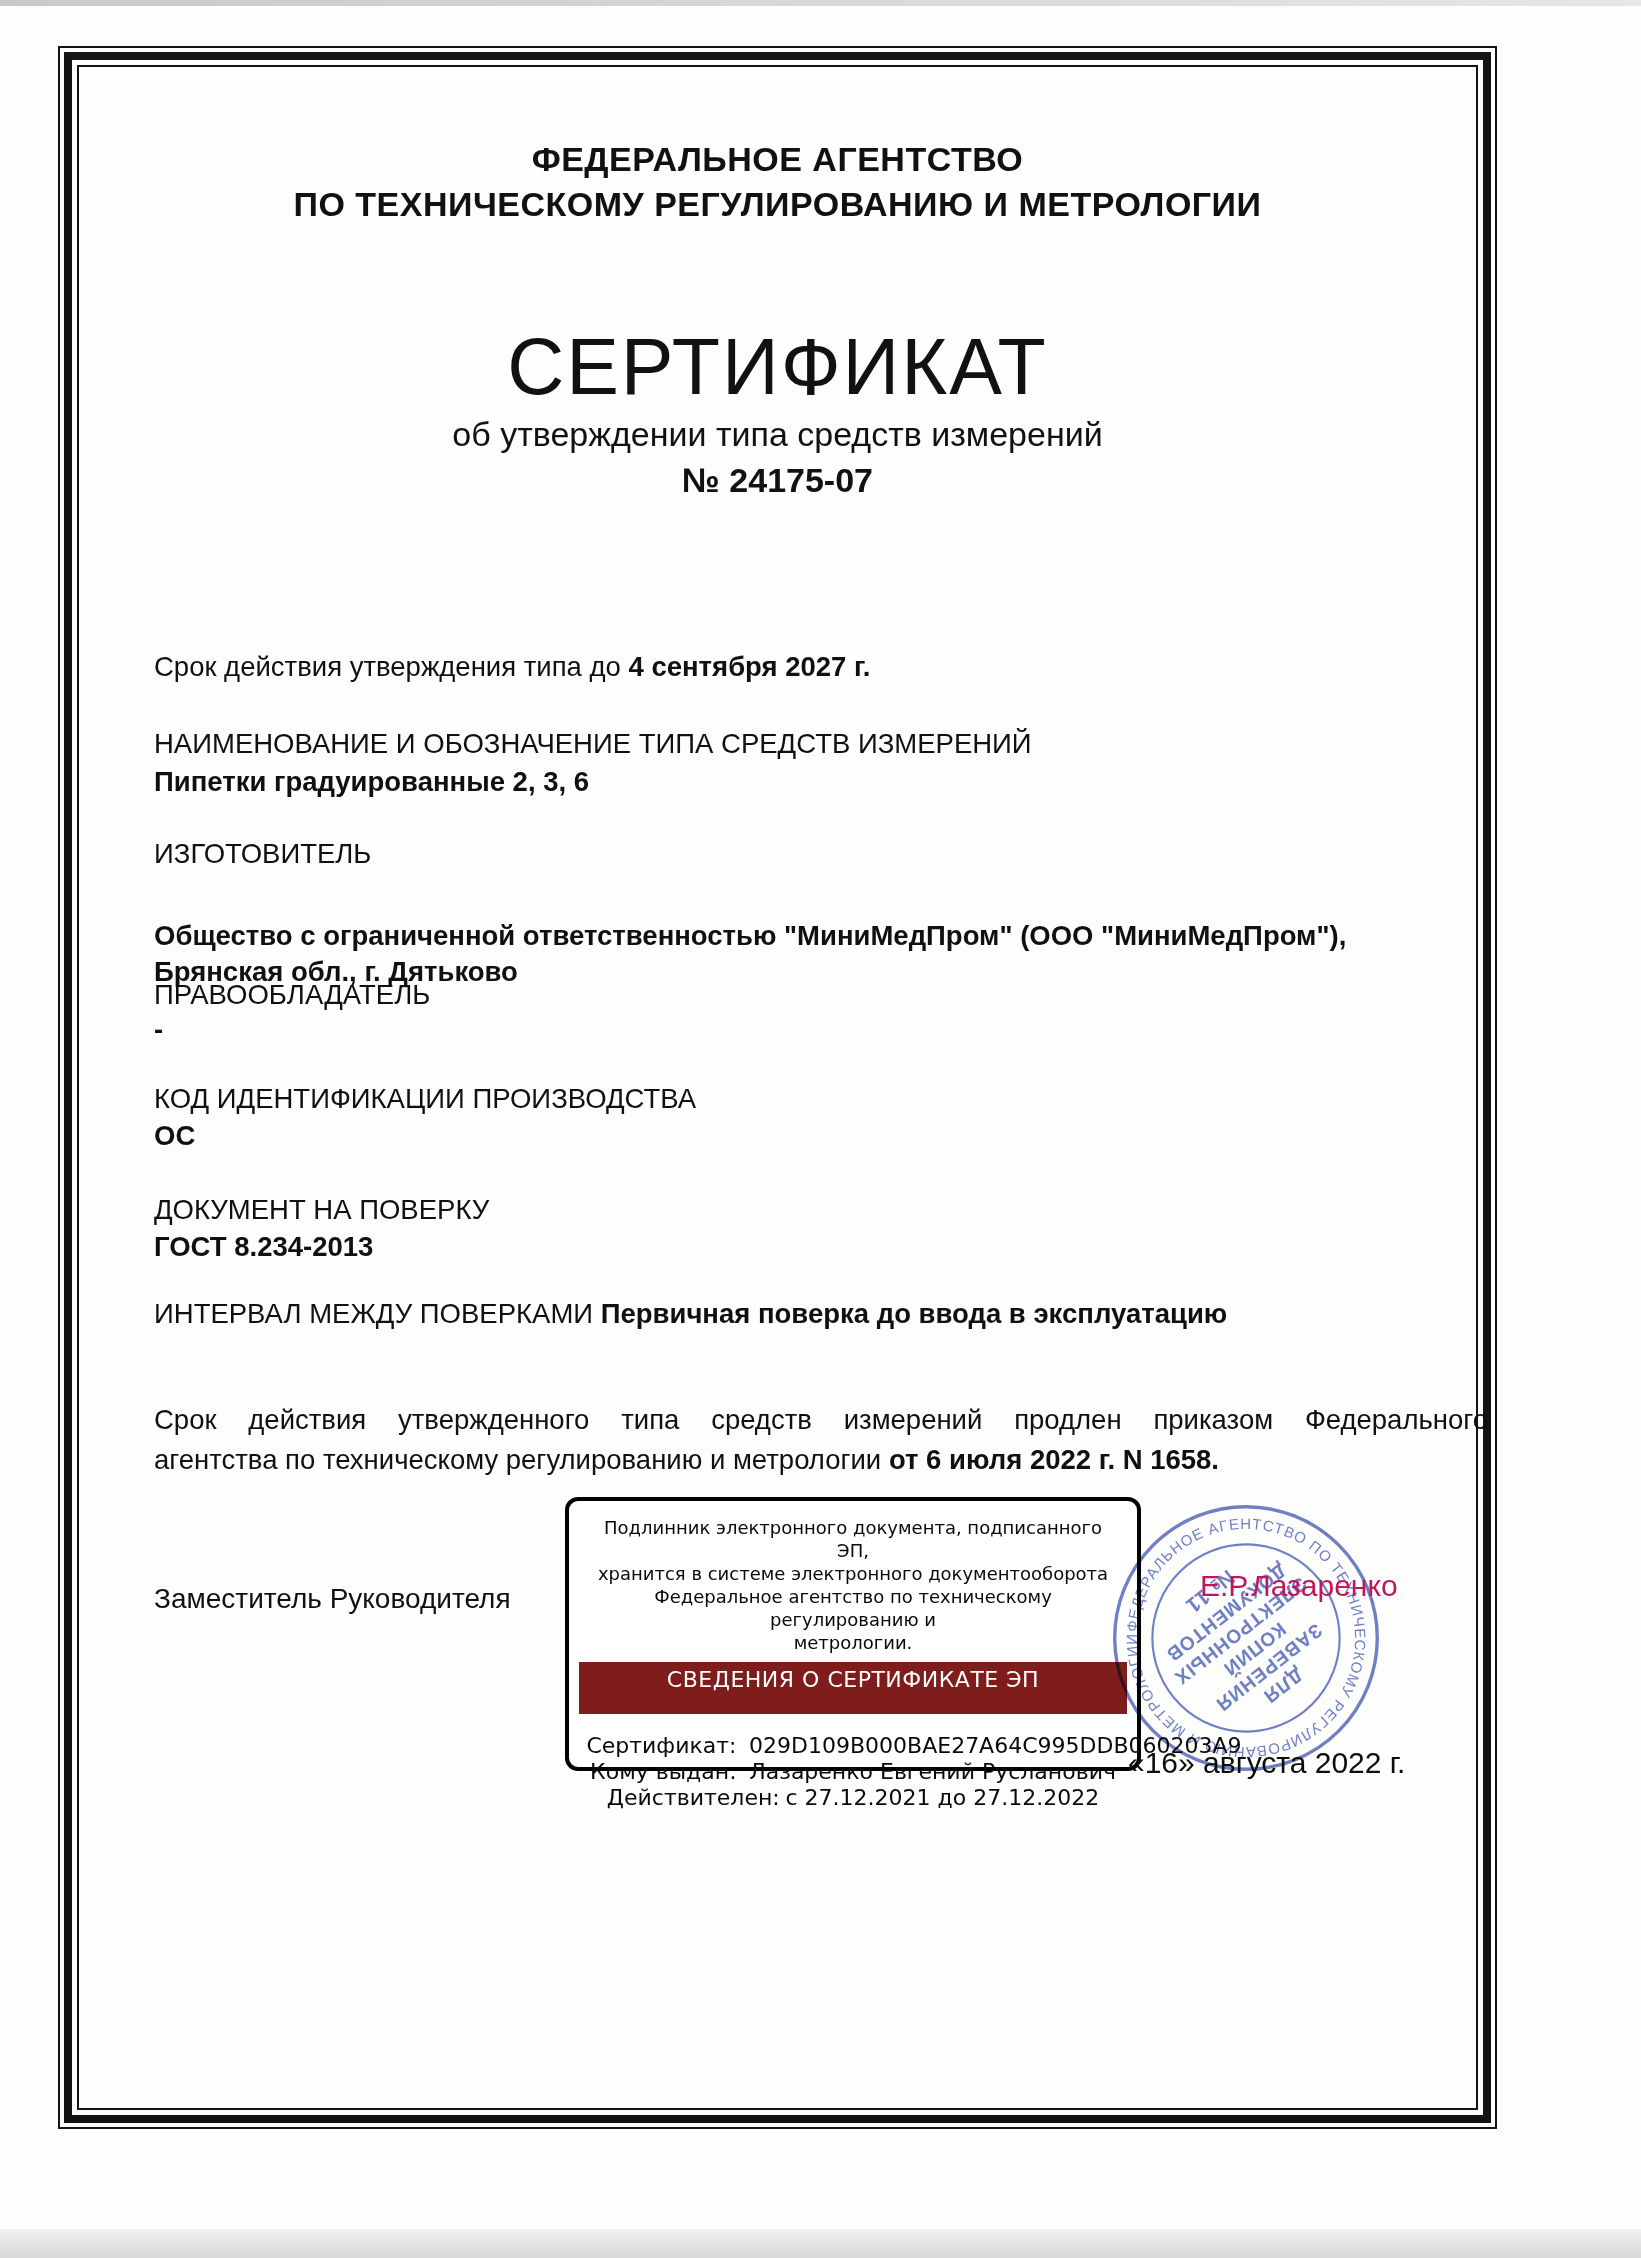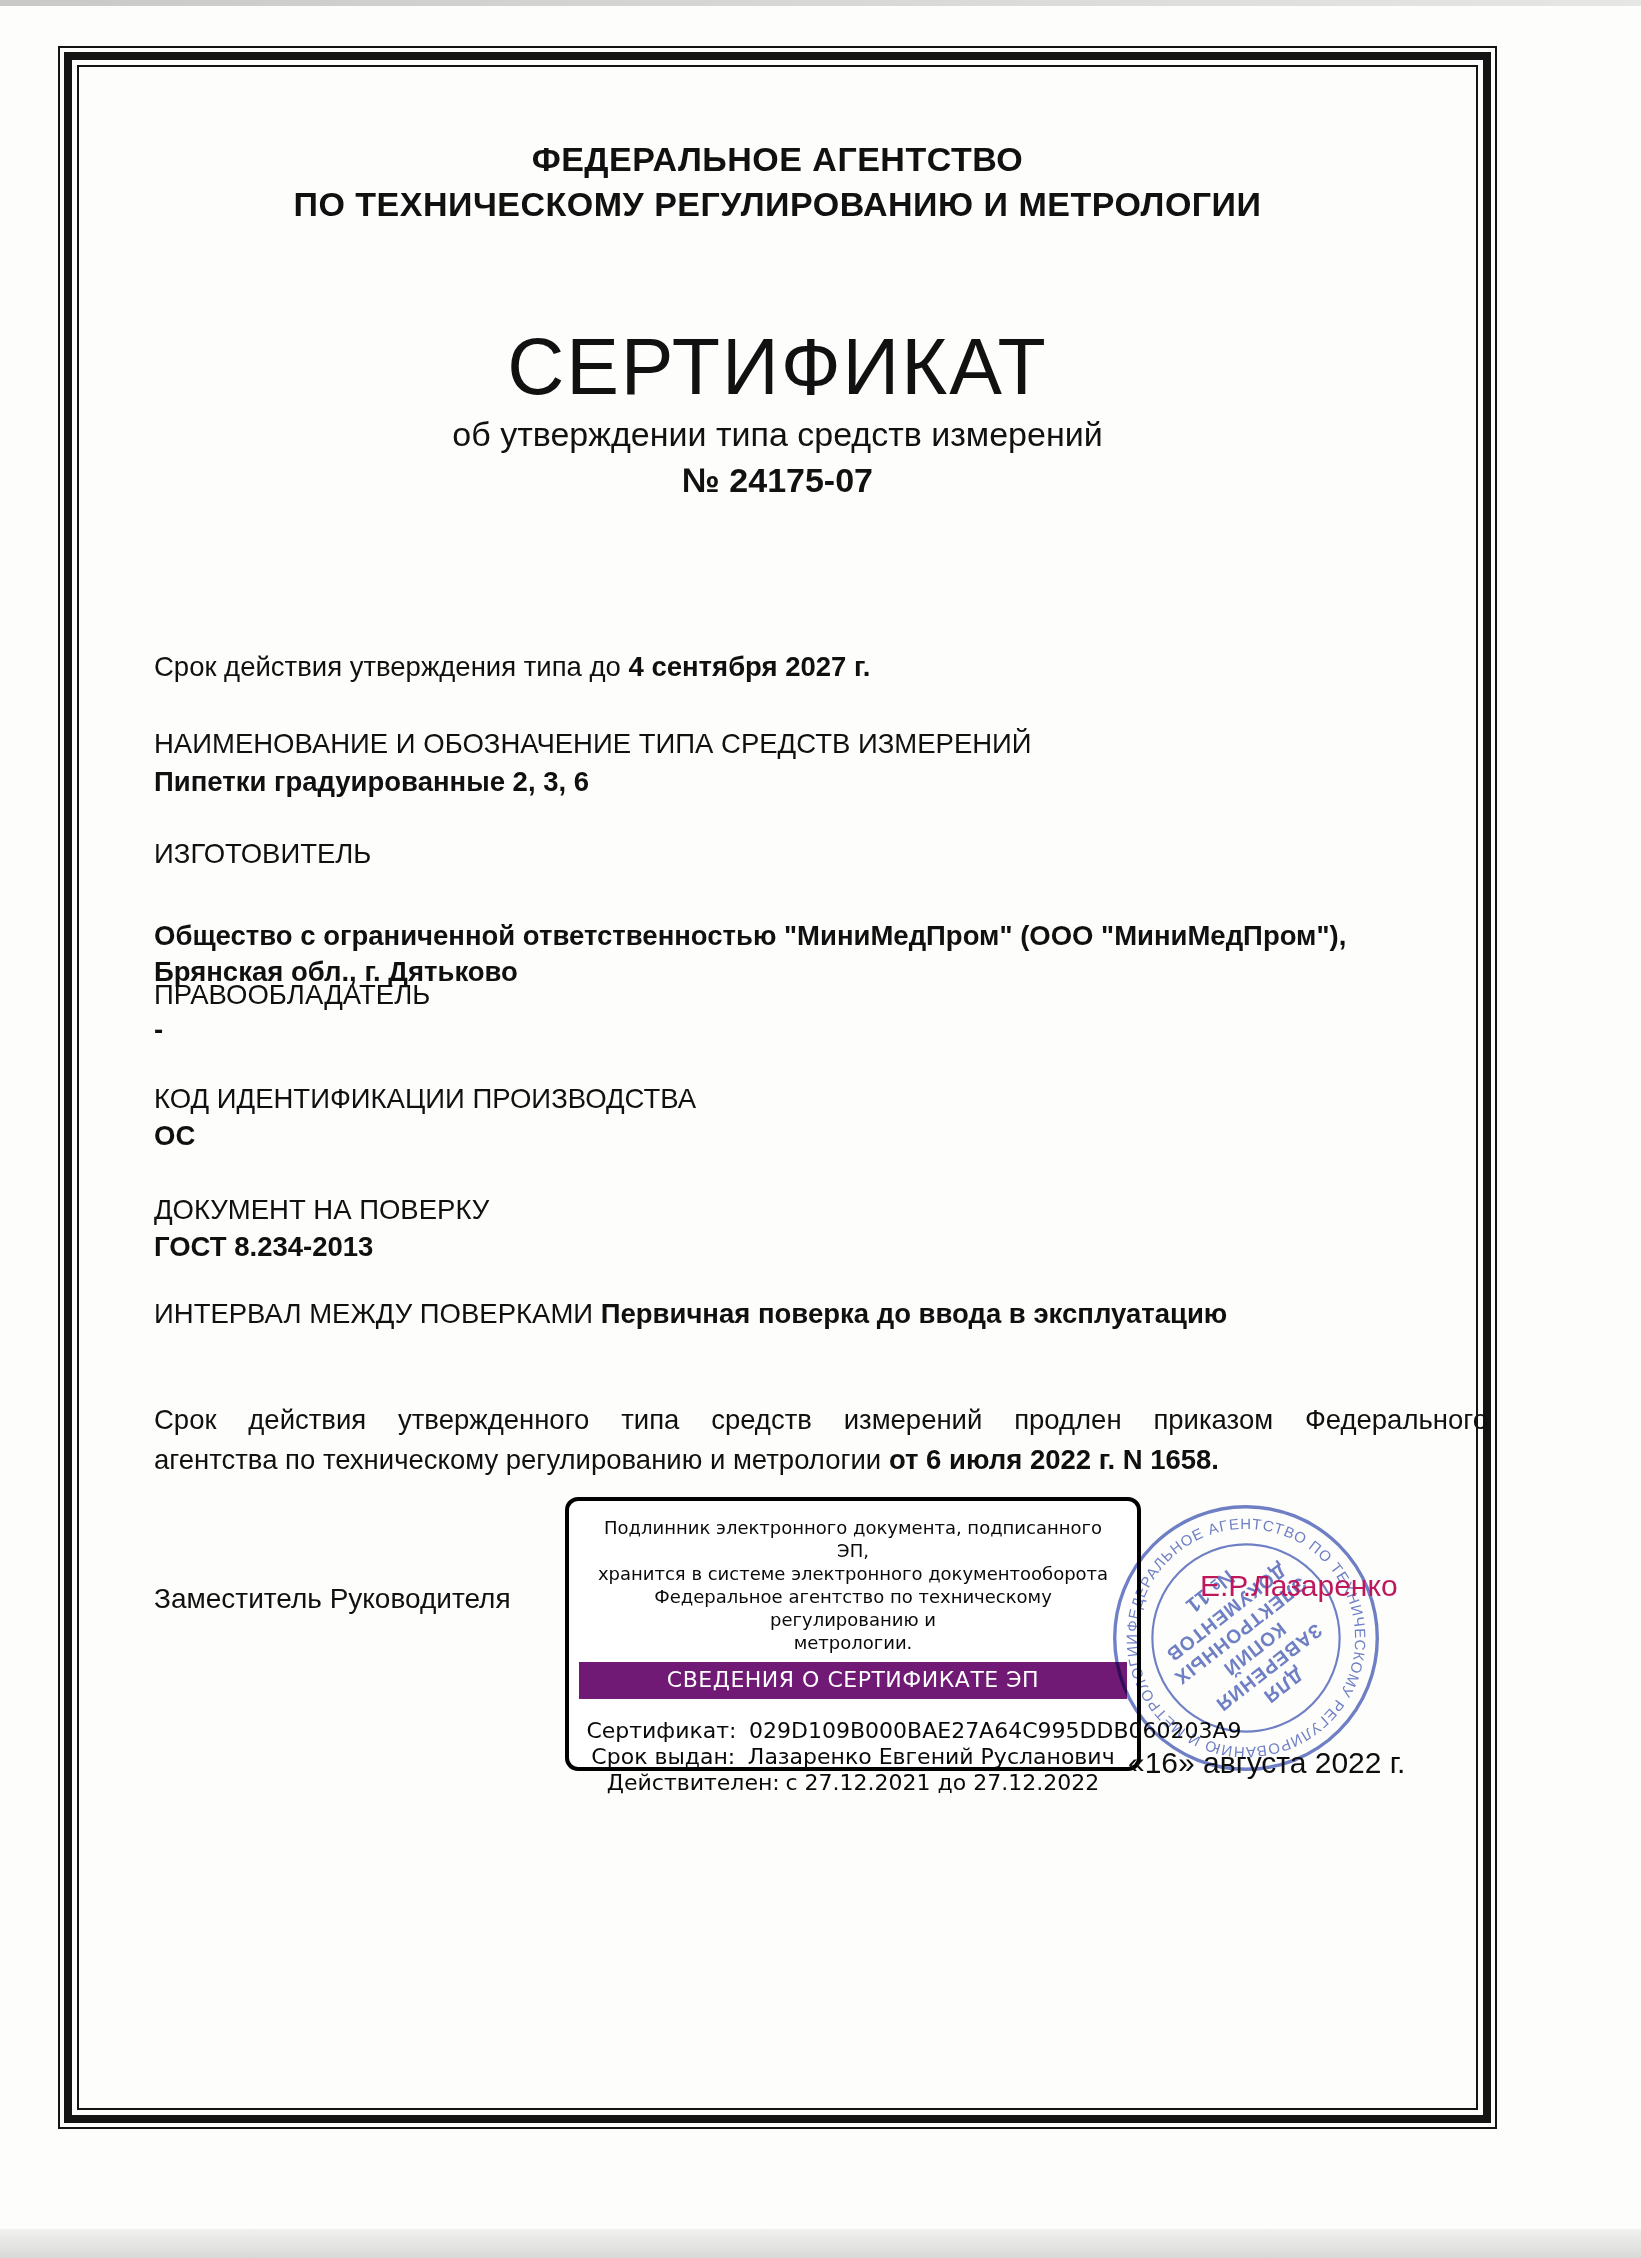--- a/index.html
+++ b/index.html
@@ -68,22 +68,22 @@
   .esign-box{
     left:565px;top:1497px;width:576px;height:274px;
     background:#fff;border:4.8px solid #000;border-radius:13px;
     box-sizing:border-box;padding:14.5px 17.4px 0 17.4px;z-index:4;
     font-family:"DejaVu Sans","Liberation Sans",sans-serif;
   }
   .esign-top{
     font-size:18px;line-height:23px;text-align:center;color:#0a0a0a;
   }
   .esign-bar{
-    margin:8.7px -7.7px 0 -7.7px;background:#701a75;color:#fff;
-    font-size:22px;line-height:36px;height:37px;text-align:center;
+    margin:8.7px -7.7px 0 -7.7px;background:#7f1d1d;color:#fff;
+    font-size:22px;line-height:36px;height:52px;text-align:center;
     letter-spacing:0.5px;
   }
   .esign-details{
     margin-top:19.3px;font-size:22px;line-height:26px;color:#0a0a0a;
     white-space:nowrap;
     text-align:center;
   }
   .esign-details .lbl{margin-right:12.6px;}
   
   .stamp{
@@ -158,21 +158,21 @@
   <div class="abs esign-box">
     <div class="esign-top">
       <div>Подлинник электронного документа, подписанного ЭП,</div>
       <div>хранится в системе электронного документооборота</div>
       <div>Федеральное агентство по техническому регулированию и</div>
       <div>метрологии.</div>
     </div>
     <div class="esign-bar">СВЕДЕНИЯ О СЕРТИФИКАТЕ ЭП</div>
     <div class="esign-details">
       <div><span class="lbl">Сертификат:</span><span>029D109B000BAE27A64C995DDB060203A9</span></div>
-      <div><span class="lbl">Срок выдан:</span><span>Лазаренко Евгений Русланович</span></div>
+      <div><span class="lbl">Кому выдан:</span><span>Лазаренко Евгений Русланович</span></div>
       <div><span class="lbl" style="margin-right:5.8px">Действителен:</span><span>с 27.12.2021 до 27.12.2022</span></div>
     </div>
   </div>
 
   <svg class="abs stamp" viewBox="0 0 288 288" xmlns="http://www.w3.org/2000/svg">
     <g fill="none" stroke="#5b6ec0">
       <circle cx="144" cy="144" r="136" stroke-width="3.5"></circle>
       <circle cx="144" cy="144" r="97" stroke-width="2.2"></circle>
     </g>
     <path id="ringPath" d="M 31,144 A 113,113 0 1 1 257,144 A 113,113 0 1 1 31,144" fill="none"></path>

